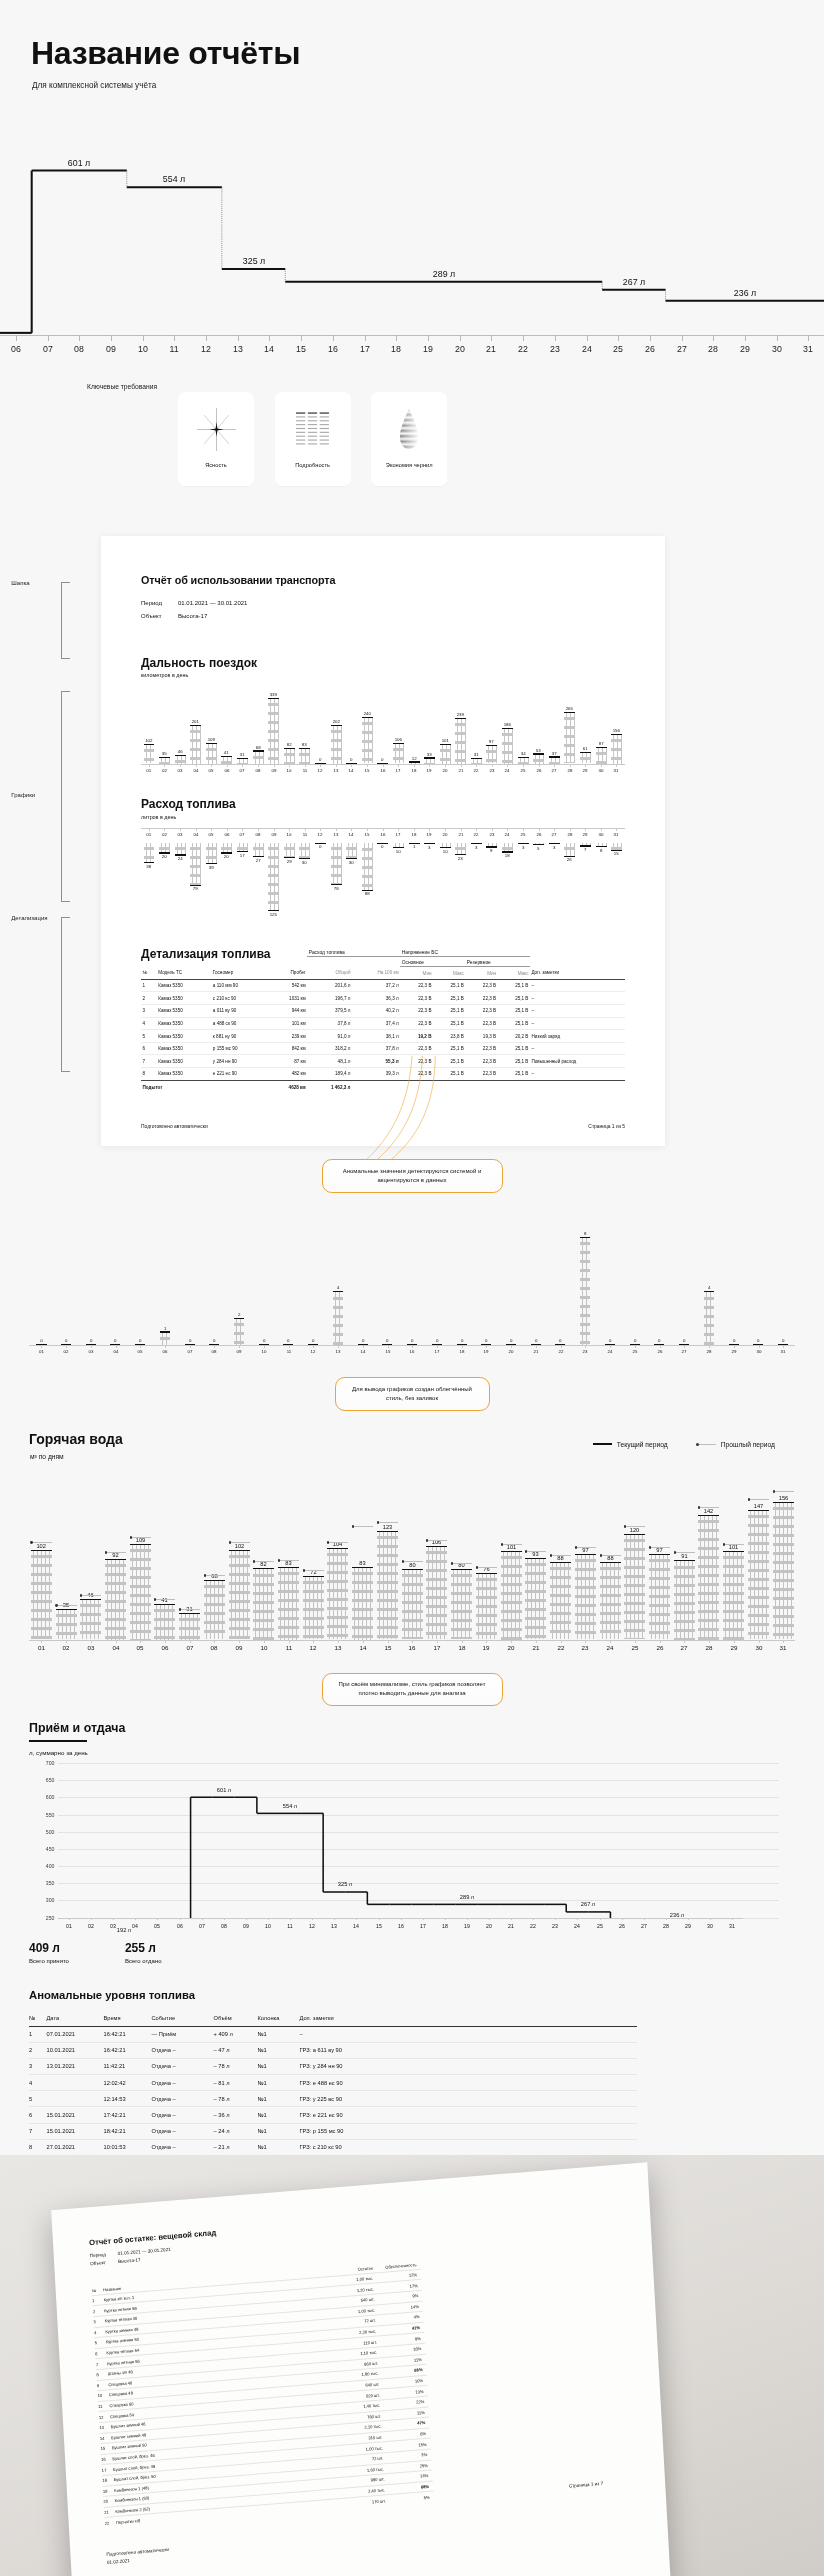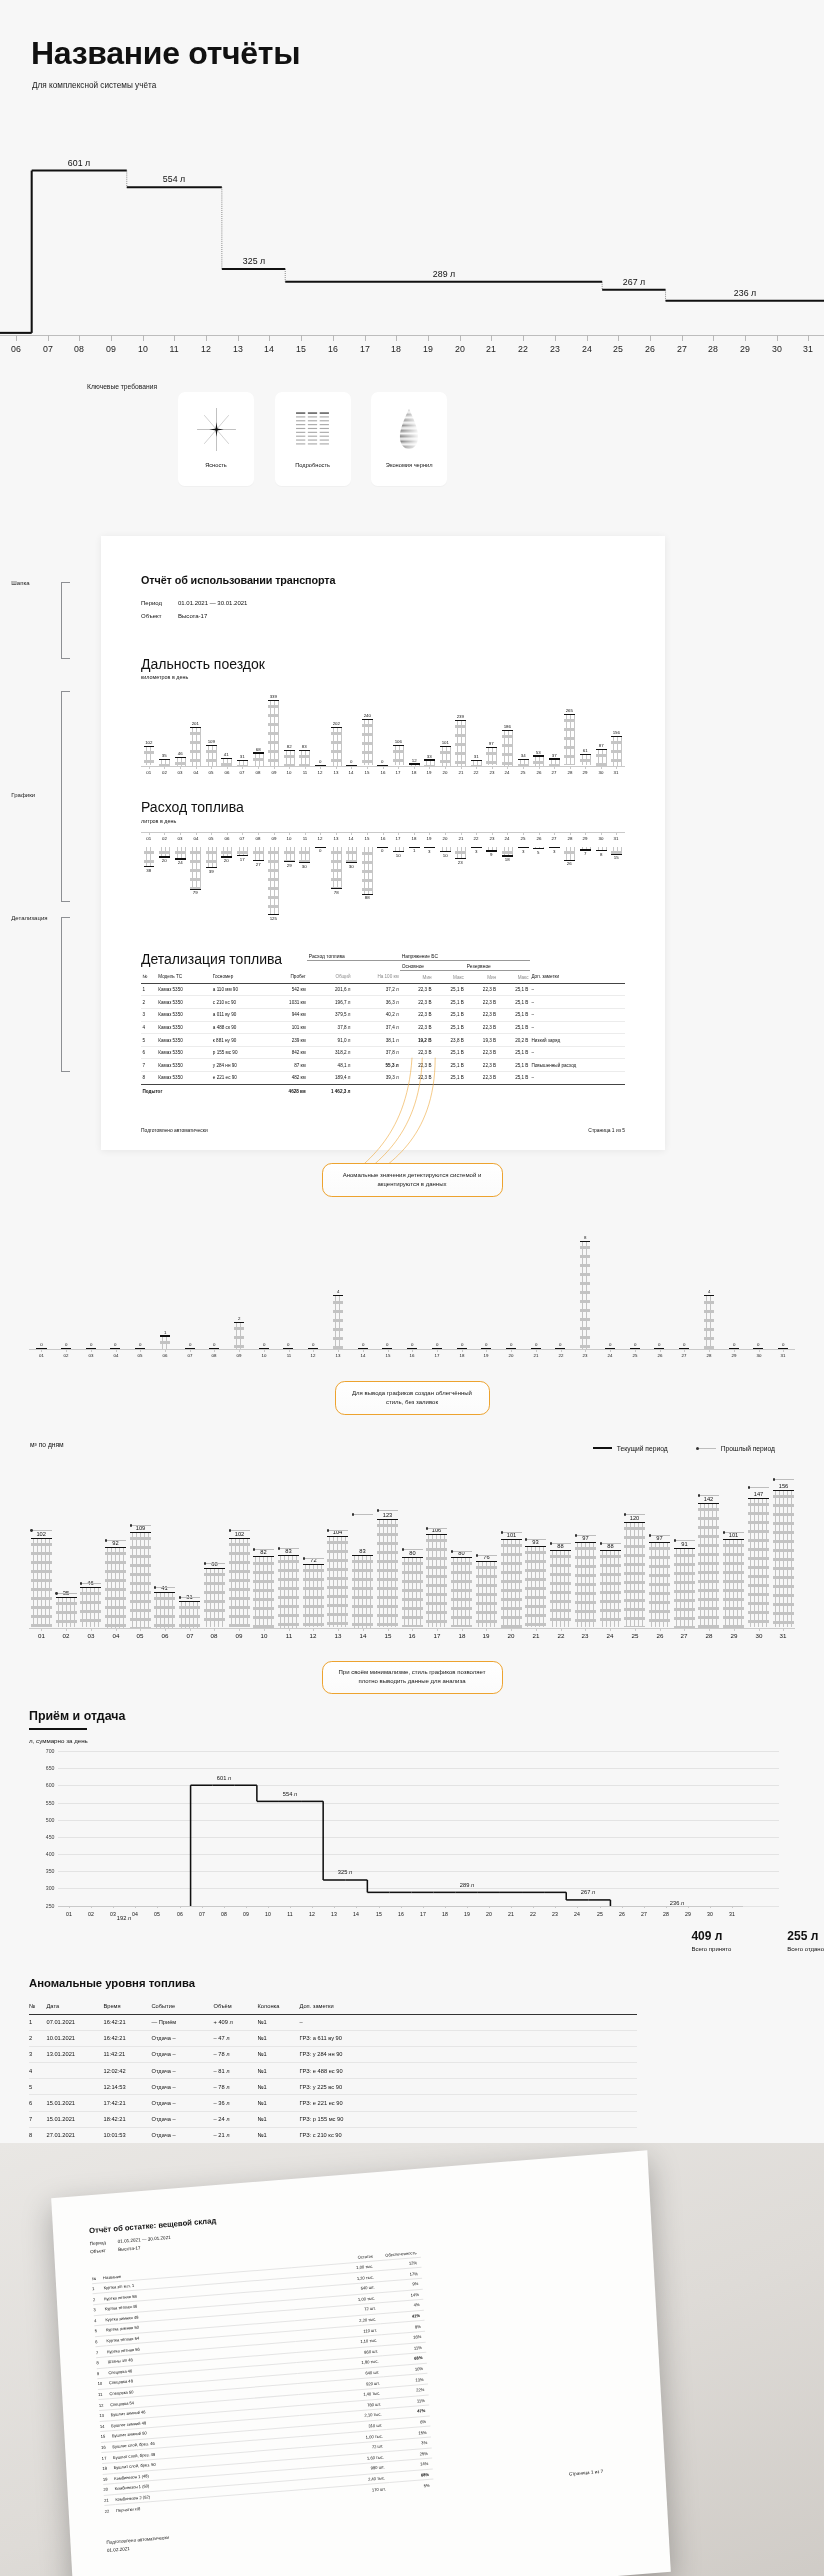--- a/index.html
+++ b/index.html
@@ -76,21 +76,21 @@
     padding: 38px 40px 0 40px;
   }
   .brackets { position: absolute; left: 0; top: 0; width: 101px; height: 100%; }
   .brk { position: absolute; left: 61px; width: 9.3px; border: 0.5px solid #8d8f93;
          border-right: none; }
   .brk-txt { position: absolute; left: 11.3px; font-size: 6px; color: #1a1a1a; }
 
   .doc h1 { font-size: 10.8px; font-weight: 700; letter-spacing: -0.1px; }
   .meta { margin-top: 11.3px; font-size: 6px; line-height: 2.05; }
   .meta .k { display: inline-block; width: 37px; color: #111; }
-  .doc h2 { font-size: 14px; font-weight: 400; margin-bottom: 2.6px; }
+  .doc h2 { font-size: 12px; font-weight: 700; margin-bottom: 2.6px; }
   .doc .unit { font-size: 5.4px; color: #111; }
 
   
   .bars { position: relative; width: 100%; }
   .bars .col { position: absolute; bottom: 0; }
   .bars .cap {
     position: absolute; left: 50%; transform: translateX(-50%);
     font-size: 4.4px; white-space: nowrap;
   }
   .bar-body {
@@ -150,21 +150,21 @@
 
   
   .intake { position: relative; background: #f7f7f7; padding: 15.5px 0 0 29px; }
   .intake h2 { font-size: 12.4px; font-weight: 700; }
   .intake .rule { width: 58px; height: 2.1px; background: #111; margin-top: 4.6px; }
   .intake .unit { font-size: 6.2px; margin-top: 7.2px; }
   .stepchart { position: relative; width: 721px; height: 165px; margin-top: 6.2px; }
   .ylab { position: absolute; right: 100%; margin-right: 3.6px; transform: translateY(-50%); font-size: 5.2px; color: #3a3a3a; }
   .gline { position: absolute; left: 0; width: 100%; height: 0.5px; background: #e3e3e3; }
 
-  .totals { display: flex; gap: 56px; margin-top: 13.4px; justify-content: flex-end; }
+  .totals { display: flex; gap: 56px; margin-top: 13.4px; }
   .totals .big { font-size: 12px; font-weight: 700; }
   .totals .small { font-size: 6px; margin-top: 2.6px; }
 
   .dt-title { font-size: 11.3px; font-weight: 700; margin-top: 25px; }
   .dtable { margin-top: 11.3px; width: 608px; border-collapse: collapse; font-size: 5.7px; }
   .dtable th { text-align: left; font-weight: 400; color: #111; padding: 3.6px 7.2px 4.1px 0; font-size: 5.7px; }
   .dtable td { padding: 4.6px 7.2px 4.6px 0; border-top: 0.5px solid #e6e6e6; white-space: nowrap; }
   .dtable thead th { border-bottom: 0.7px solid #333; }
 
   
@@ -1232,20 +1232,21 @@
           <span style="left:754px">31</span>
         </div>
       </div>
     <div class="callout" style="margin-top:20.6px;width:155px">
       <span>Для вывода графиков создан
 облегчённый стиль, без заливок</span>
     </div>
   </section>
 
   <section class="hw">
+    <h2>Горячая вода</h2>
     <div class="legend">
       <div class="it">
         <span class="lg-cur"></span>
         <span>Текущий период</span>
       </div>
       <div class="it">
         <span class="lg-prev"></span>
         <span>Прошлый период</span>
       </div>
     </div>

